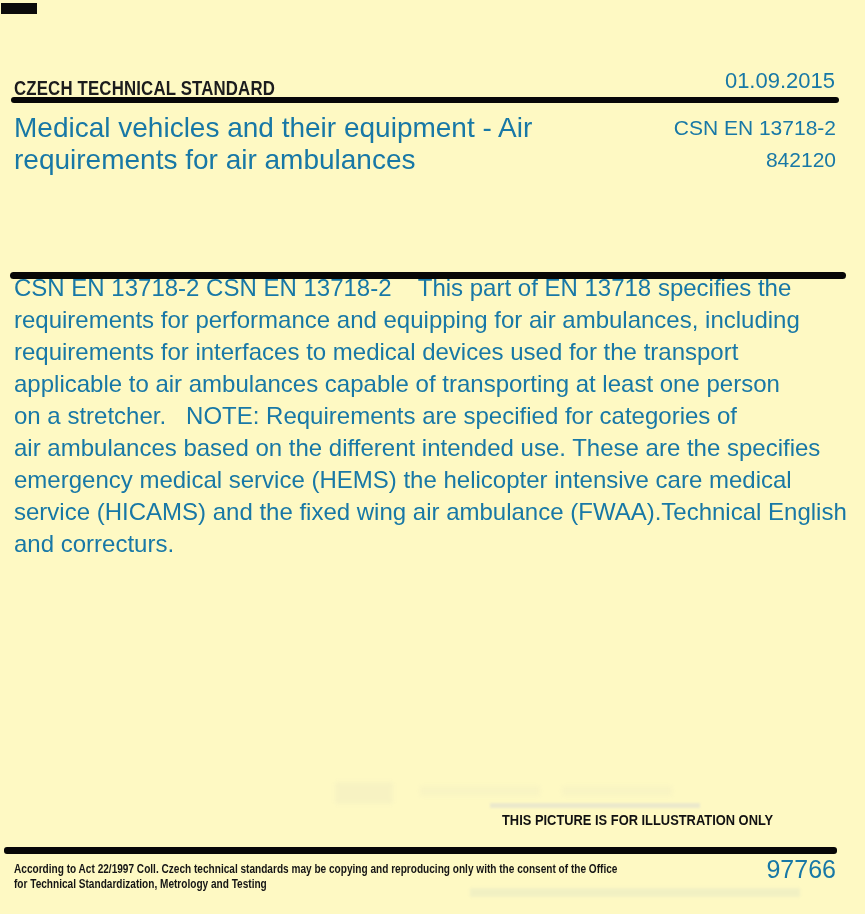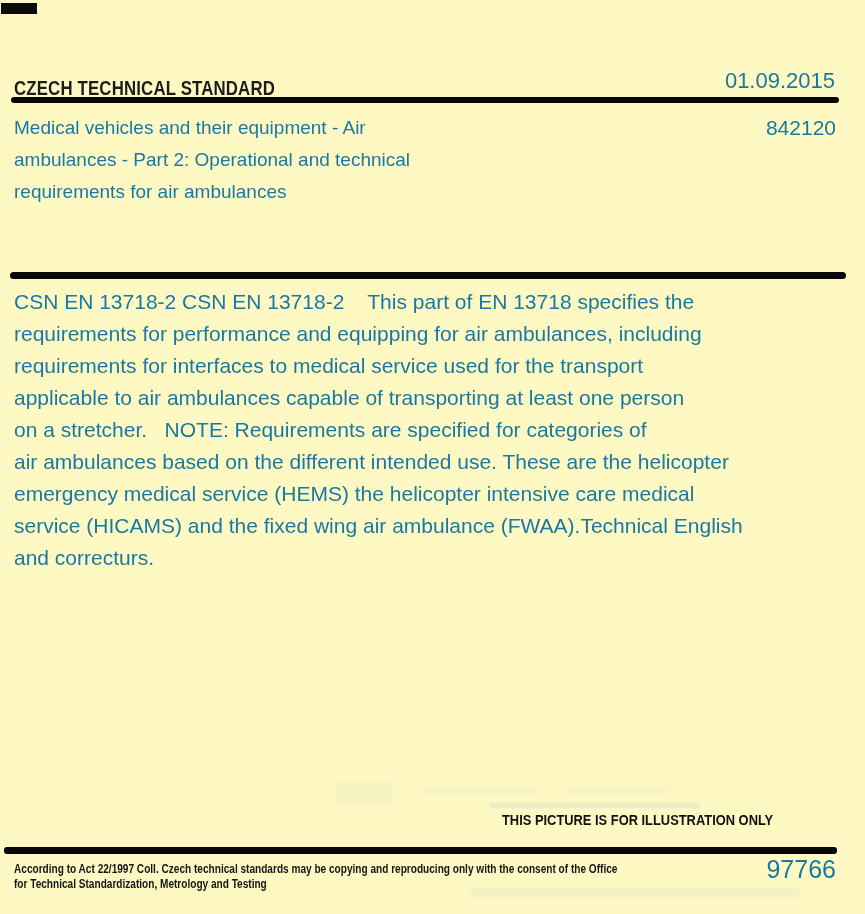--- a/index.html
+++ b/index.html
@@ -31,31 +31,31 @@
     white-space: nowrap;
   }
 
   .rule { position: absolute; background: #070707; }
   .rule-1 { left: 11px; top: 97px;  width: 828px; height: 6px; border-radius: 3px; }
   .rule-2 { left: 10px; top: 272px; width: 836px; height: 7px; border-radius: 3.5px; }
   .rule-3 { left: 4px;  top: 847px; width: 833px; height: 7px; border-radius: 3px; }
 
   .title-left {
     position: absolute; left: 14px; top: 112px; width: 540px;
-    font-size: 19px; line-height: 32px; color: #1878a6;
+    font-size: 28px; line-height: 32px; color: #1878a6;
   }
   .title-right {
     position: absolute; right: 29px; top: 112px;
     font-size: 21px; line-height: 32px; color: #1878a6;
     text-align: right; white-space: nowrap;
   }
 
   .description {
-    position: absolute; left: 14px; top: 286px; width: 810px;
-    font-size: 21px; line-height: 32px; color: #1878a6;
+    position: absolute; left: 14px; top: 272px; width: 810px;
+    font-size: 24px; line-height: 32px; color: #1878a6;
   }
   .description div { white-space: pre; }
 
   
   .ghost { position: absolute; background: #bdbdbd; filter: blur(2px); }
   .ghost-a { left: 335px; top: 782px; width: 58px;  height: 22px; opacity: 0.10; }
   .ghost-b { left: 420px; top: 786px; width: 120px; height: 10px; opacity: 0.08; }
   .ghost-c { left: 562px; top: 786px; width: 110px; height: 10px; opacity: 0.08; }
   .ghost-d { left: 490px; top: 803px; width: 210px; height: 5px;  opacity: 0.45; filter: blur(1px); background: #d6d6d6; }
   .footer-ghost { left: 470px; top: 888px; width: 330px; height: 9px; opacity: 0.12; filter: blur(1.5px); background: #9ab6c2; }
@@ -87,37 +87,37 @@
   <div class="corner-mark"></div>
 
   <div class="header-label">CZECH TECHNICAL STANDARD</div>
 
   <div class="header-date">01.09.2015</div>
 
   <div class="rule rule-1"></div>
 
   <div class="title-left">
     <div>Medical vehicles and their equipment - Air</div>
-    <div>ambulances - Part 2: Operational and technical</div>
     <div>requirements for air ambulances</div>
   </div>
 
   <div class="title-right">
+    <div>CSN EN 13718-2</div>
     <div>842120</div>
   </div>
 
   <div class="rule rule-2"></div>
 
   <div class="description">
     <div>CSN EN 13718-2 CSN EN 13718-2    This part of EN 13718 specifies the</div>
     <div>requirements for performance and equipping for air ambulances, including</div>
-    <div>requirements for interfaces to medical service used for the transport</div>
+    <div>requirements for interfaces to medical devices used for the transport</div>
     <div>applicable to air ambulances capable of transporting at least one person</div>
     <div>on a stretcher.   NOTE: Requirements are specified for categories of</div>
-    <div>air ambulances based on the different intended use. These are the helicopter</div>
+    <div>air ambulances based on the different intended use. These are the specifies</div>
     <div>emergency medical service (HEMS) the helicopter intensive care medical</div>
     <div>service (HICAMS) and the fixed wing air ambulance (FWAA).Technical English</div>
     <div>and correcturs.</div>
   </div>
 
   <div class="ghost ghost-a"></div>
   <div class="ghost ghost-b"></div>
   <div class="ghost ghost-c"></div>
   <div class="ghost ghost-d"></div>
 

